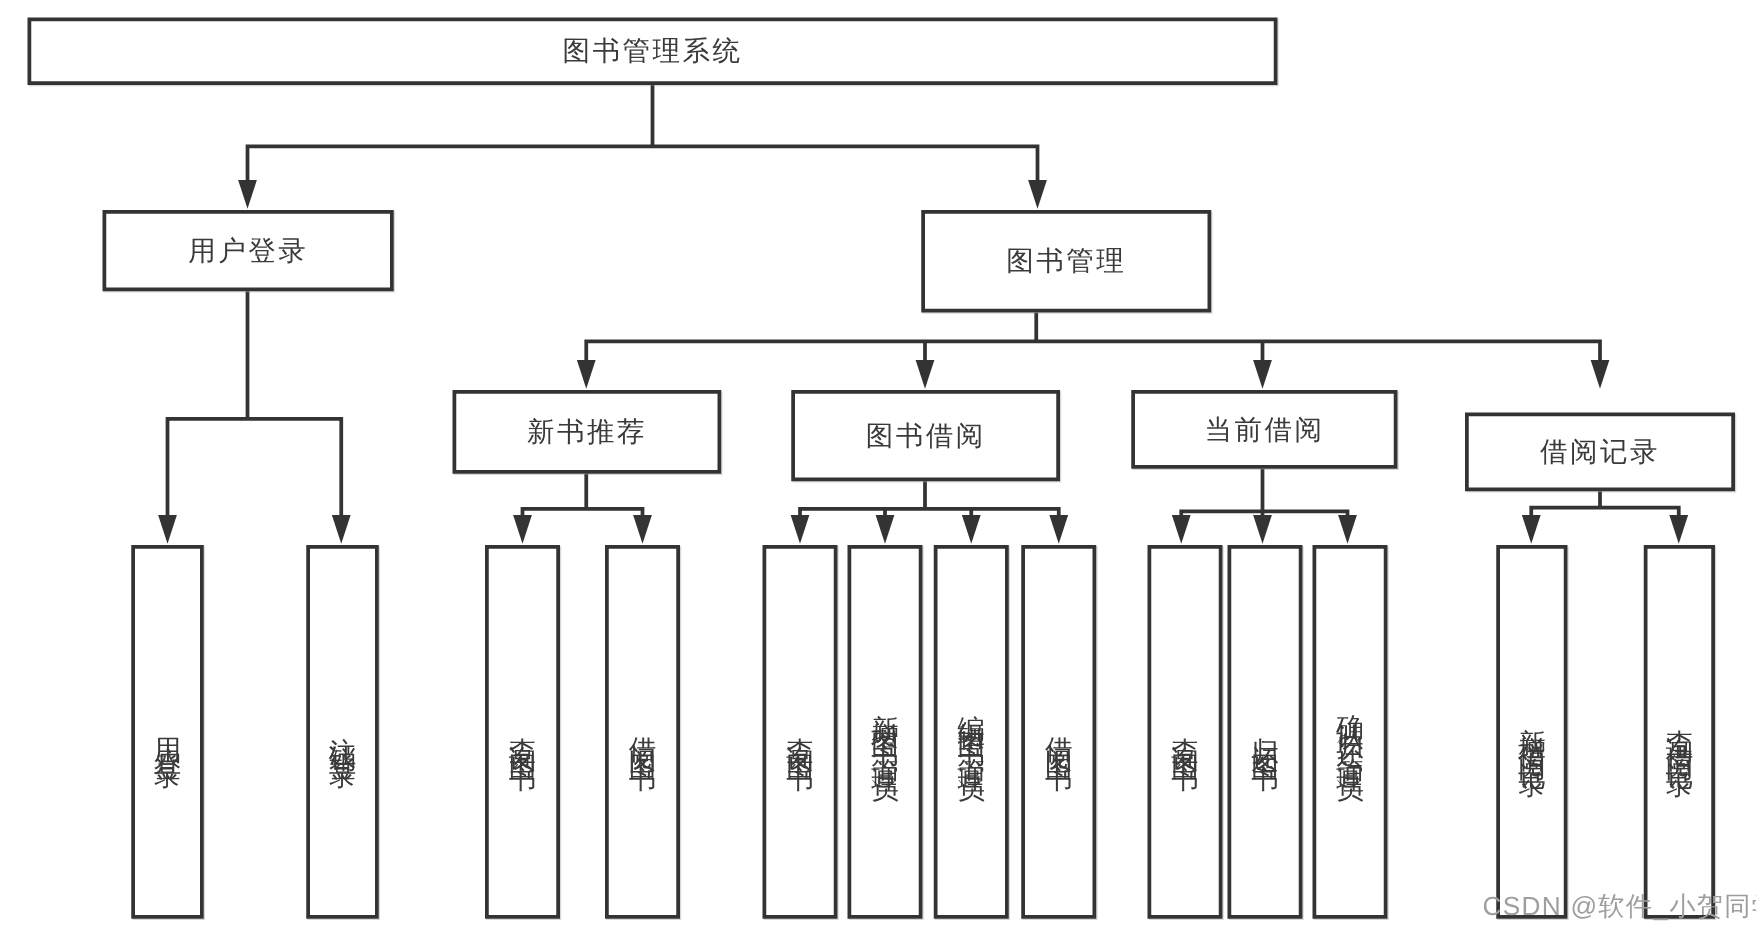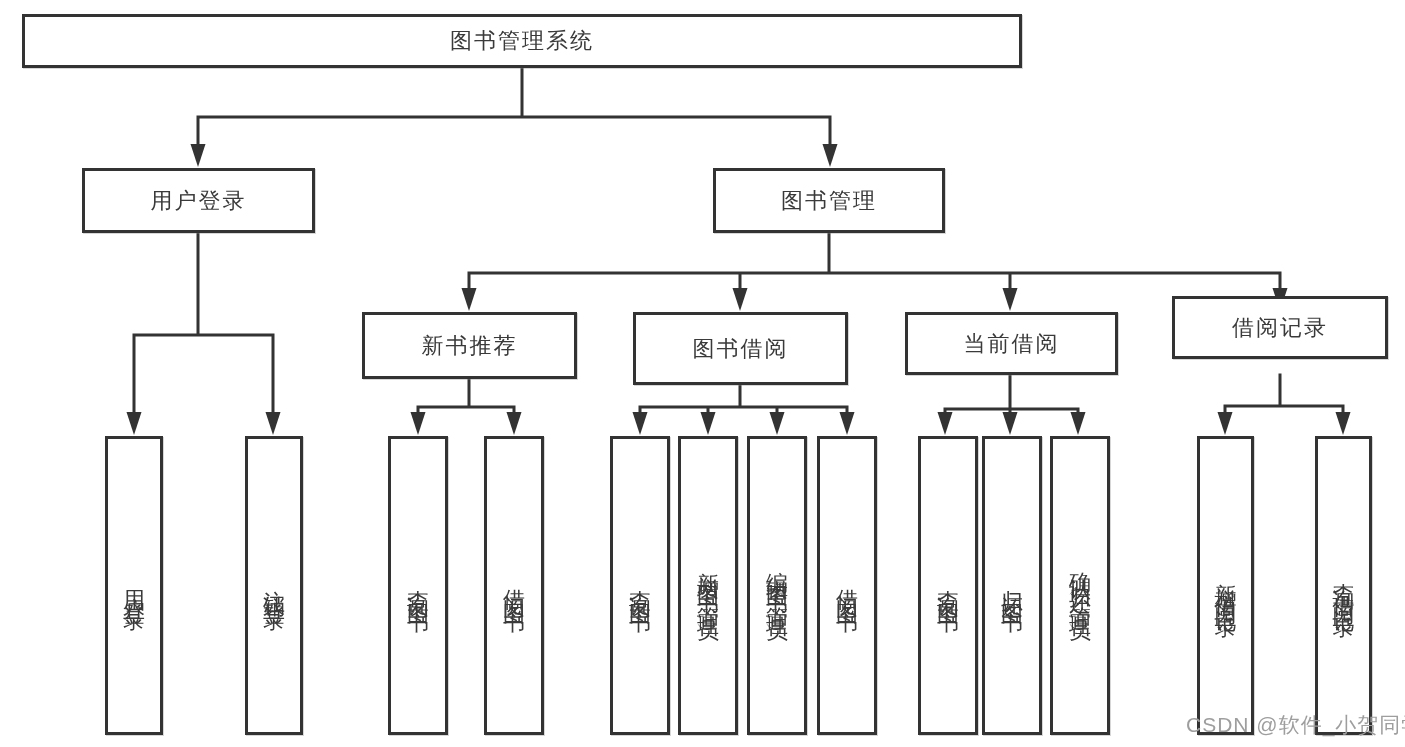--- a/index.html
+++ b/index.html
@@ -106,34 +106,34 @@
     </g>
   </svg>
 
   <div class="node h" style="left:22px;top:14px;width:1000px;height:54px">
     <span>图书管理系统</span>
   </div>
 
   <div class="node h" style="left:82px;top:168px;width:233px;height:65px">
     <span>用户登录</span>
   </div>
-  <div class="node h" style="left:713px;top:168px;width:232px;height:65px">
+  <div class="node h" style="left:737px;top:168px;width:232px;height:82px">
     <span>图书管理</span>
   </div>
 
   <div class="node h" style="left:362px;top:312px;width:215px;height:67px">
     <span>新书推荐</span>
   </div>
   <div class="node h" style="left:633px;top:312px;width:215px;height:73px">
     <span>图书借阅</span>
   </div>
   <div class="node h" style="left:905px;top:312px;width:213px;height:63px">
     <span>当前借阅</span>
   </div>
-  <div class="node h" style="left:1172px;top:296px;width:216px;height:63px">
+  <div class="node h" style="left:1172px;top:330px;width:216px;height:63px">
     <span>借阅记录</span>
   </div>
 
   <div class="node v" style="left:105px;top:436px;width:58px;height:299px">
     <span>用户登录</span>
   </div>
   <div class="node v" style="left:245px;top:436px;width:58px;height:299px">
     <span>注销登录</span>
   </div>
 

